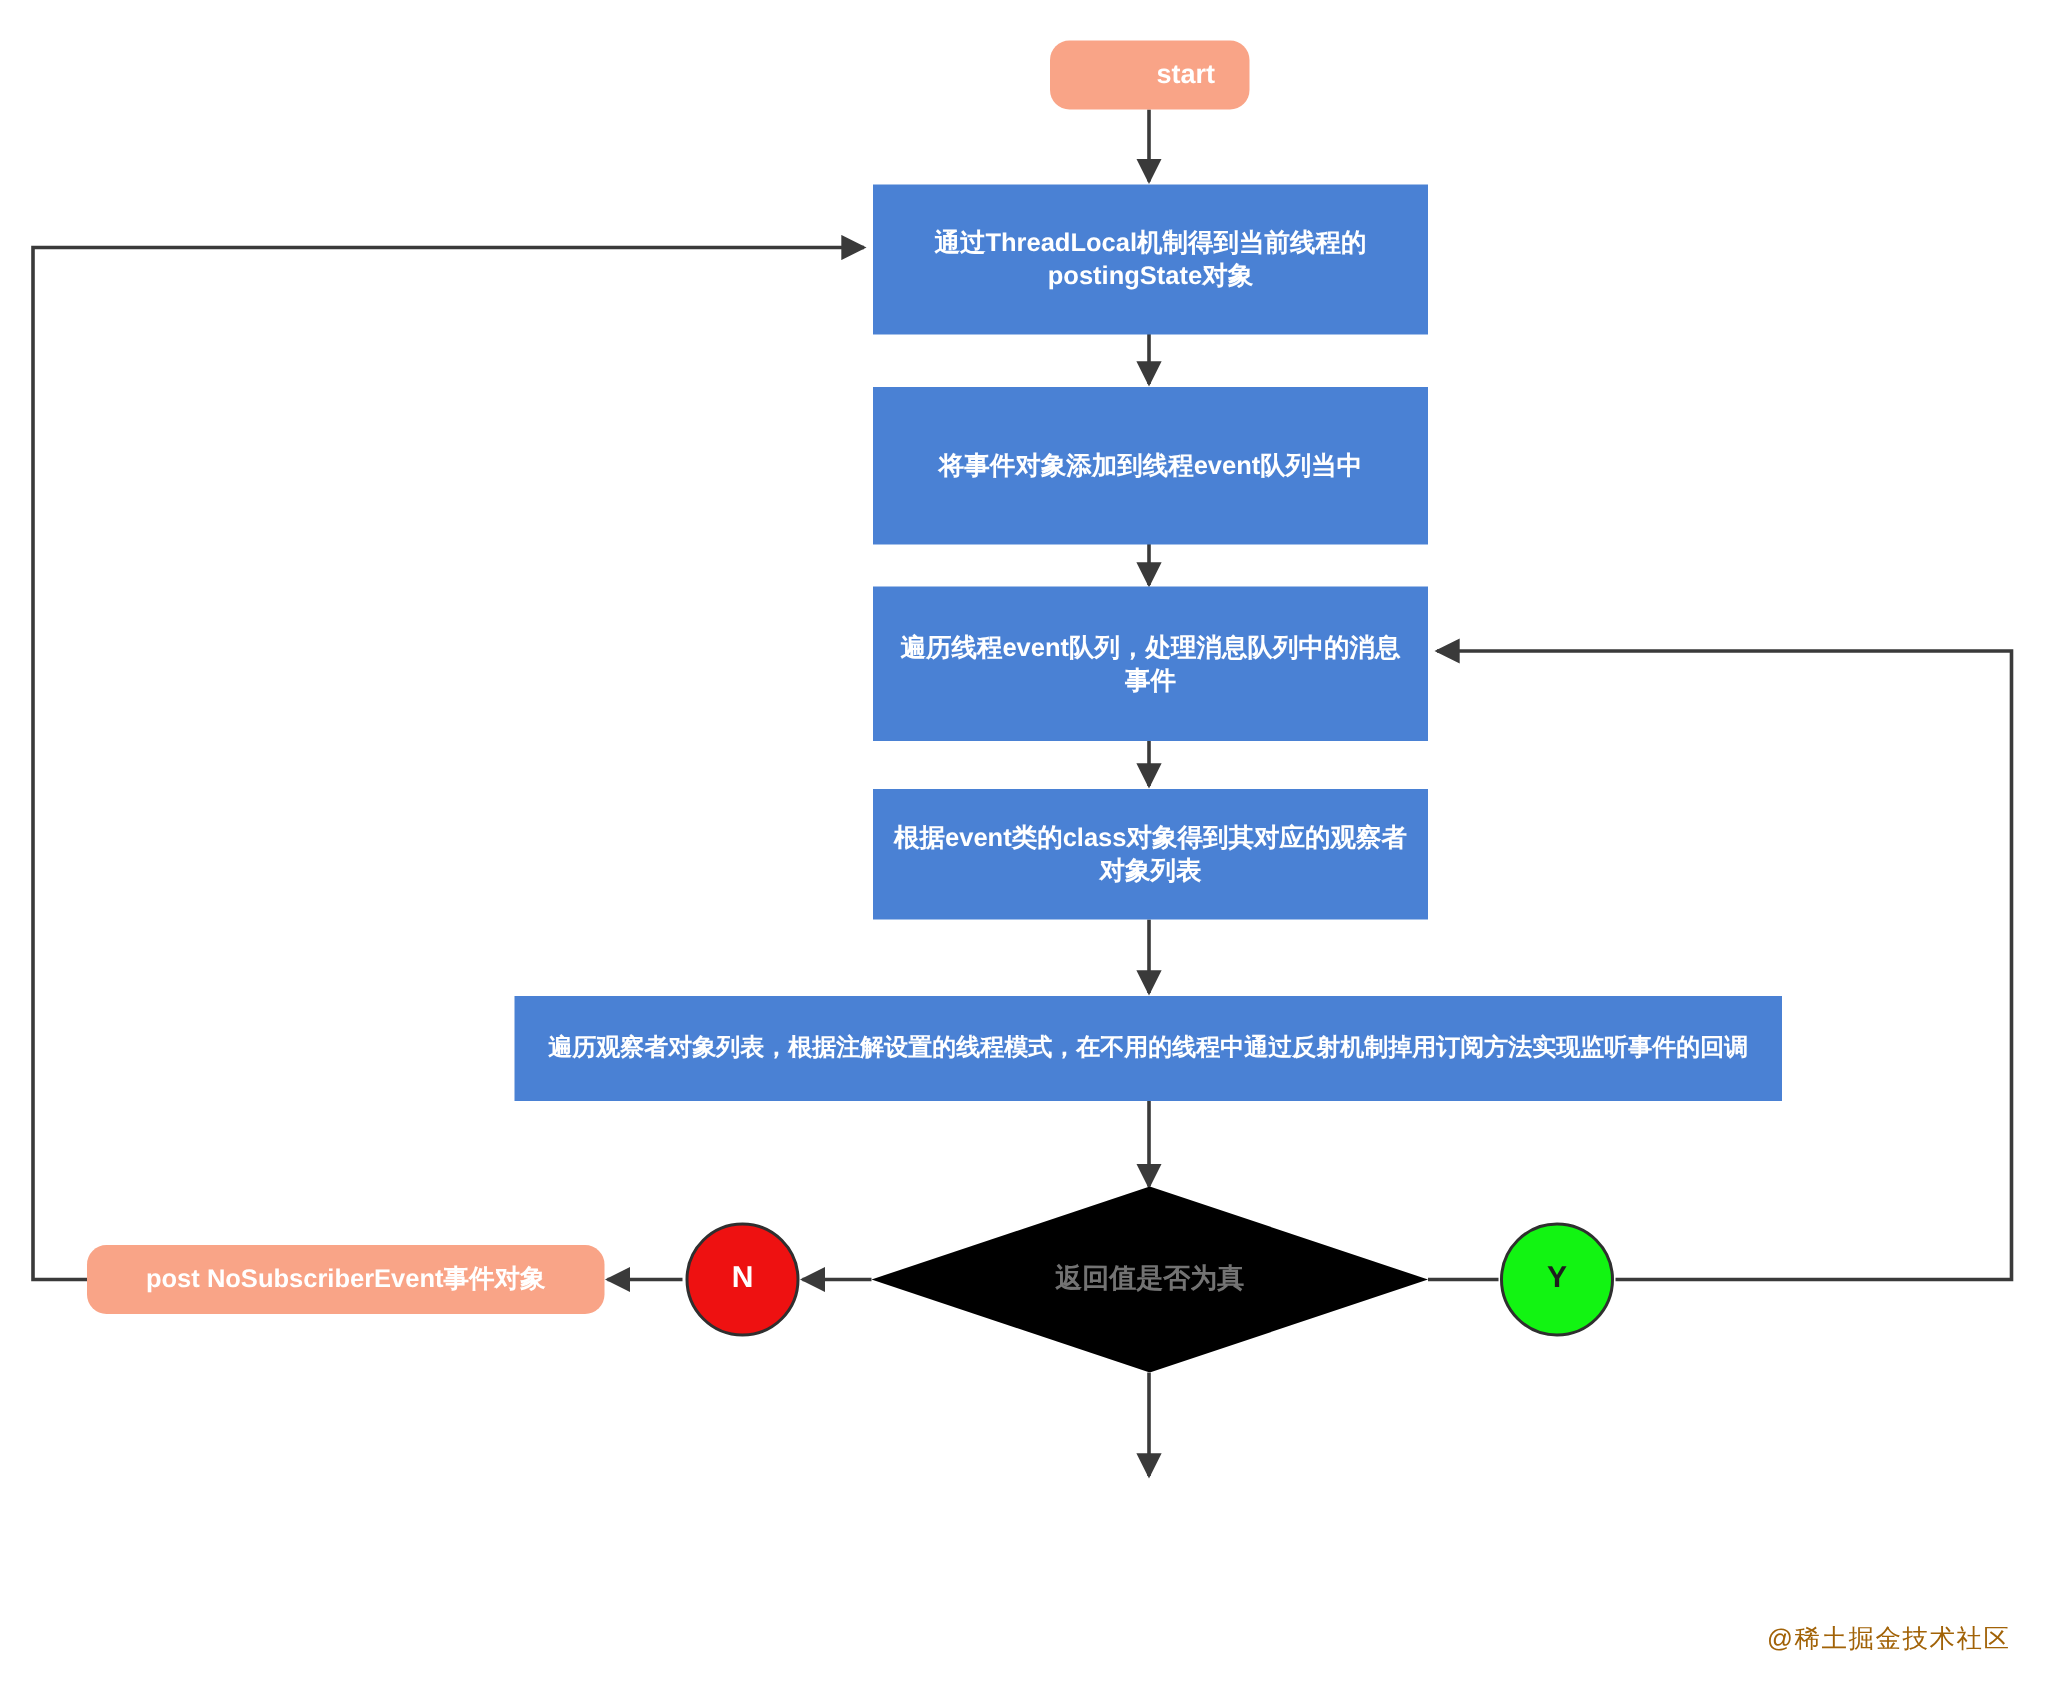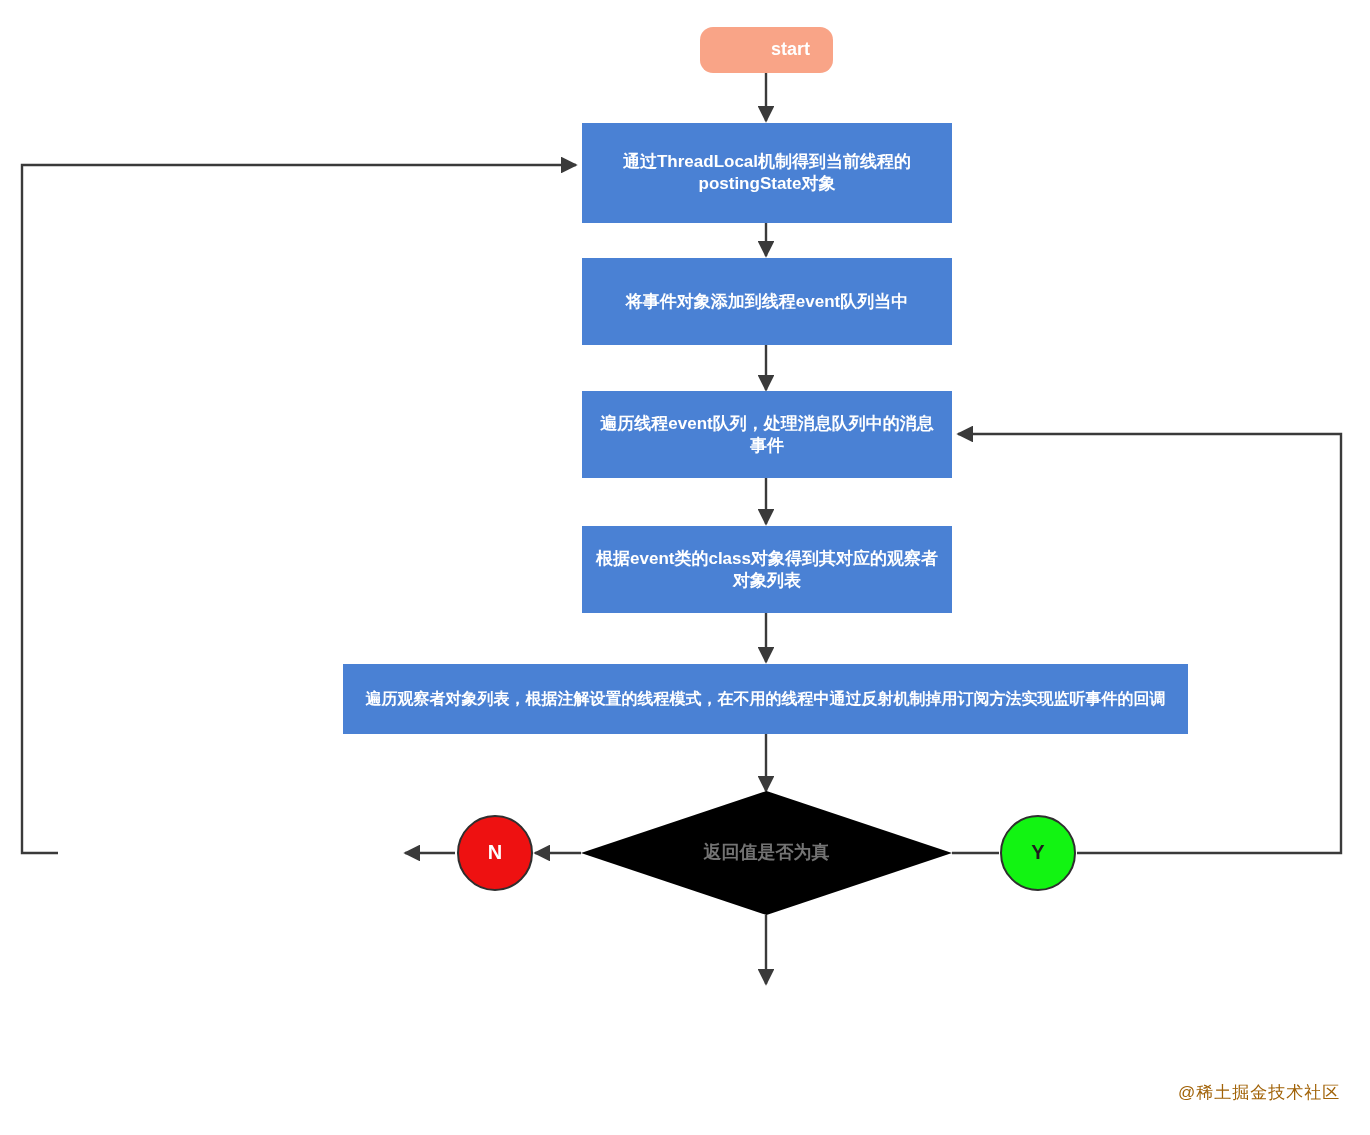--- a/index.html
+++ b/index.html
@@ -151,25 +151,25 @@
   </svg>
 
   <div class="node terminal" style="left:700px; top:27px; width:133px; height:46px;padding-left:48px;">
     <span class="node-text">start</span>
   </div>
 
   <div class="node process" style="left:582px; top:123px; width:370px; height:100px;">
     <span class="node-text">通过ThreadLocal机制得到当前线程的postingState对象</span>
   </div>
 
-  <div class="node process" style="left:582px; top:258px; width:370px; height:87px;">
+  <div class="node process" style="left:582px; top:258px; width:370px; height:105px;">
     <span class="node-text">将事件对象添加到线程event队列当中</span>
   </div>
 
-  <div class="node process" style="left:582px; top:391px; width:370px; height:87px;">
+  <div class="node process" style="left:582px; top:391px; width:370px; height:103px;">
     <span class="node-text">遍历线程event队列，处理消息队列中的消息事件</span>
   </div>
 
   <div class="node process" style="left:343px; top:664px; width:845px; height:70px; font-size:16px;">
     <span class="node-text">遍历观察者对象列表，根据注解设置的线程模式，在不用的线程中通过反射机制掉用订阅方法实现监听事件的回调</span>
   </div>
 
   <div class="node process" style="left:582px; top:526px; width:370px; height:87px;">
     <span class="node-text">根据event类的class对象得到其对应的观察者对象列表</span>
   </div>
@@ -180,17 +180,20 @@
   </div>
 
   <div class="node circle circle-n" style="left:457px; top:815px; width:76px; height:76px;">
     <span class="node-text">N</span>
   </div>
 
   <div class="node circle circle-y" style="left:1000px; top:815px; width:76px; height:76px;">
     <span class="node-text">Y</span>
   </div>
 
+  <div class="node terminal small-pad" style="left:58px; top:830px; width:345px; height:46px; font-size:17px;">
+    <span class="node-text">post NoSubscriberEvent事件对象</span>
+  </div>
 
 
   <div class="watermark" style="left:1178px; top:1081px;">@稀土掘金技术社区</div>
 
 </div>
 
 </body></html>

